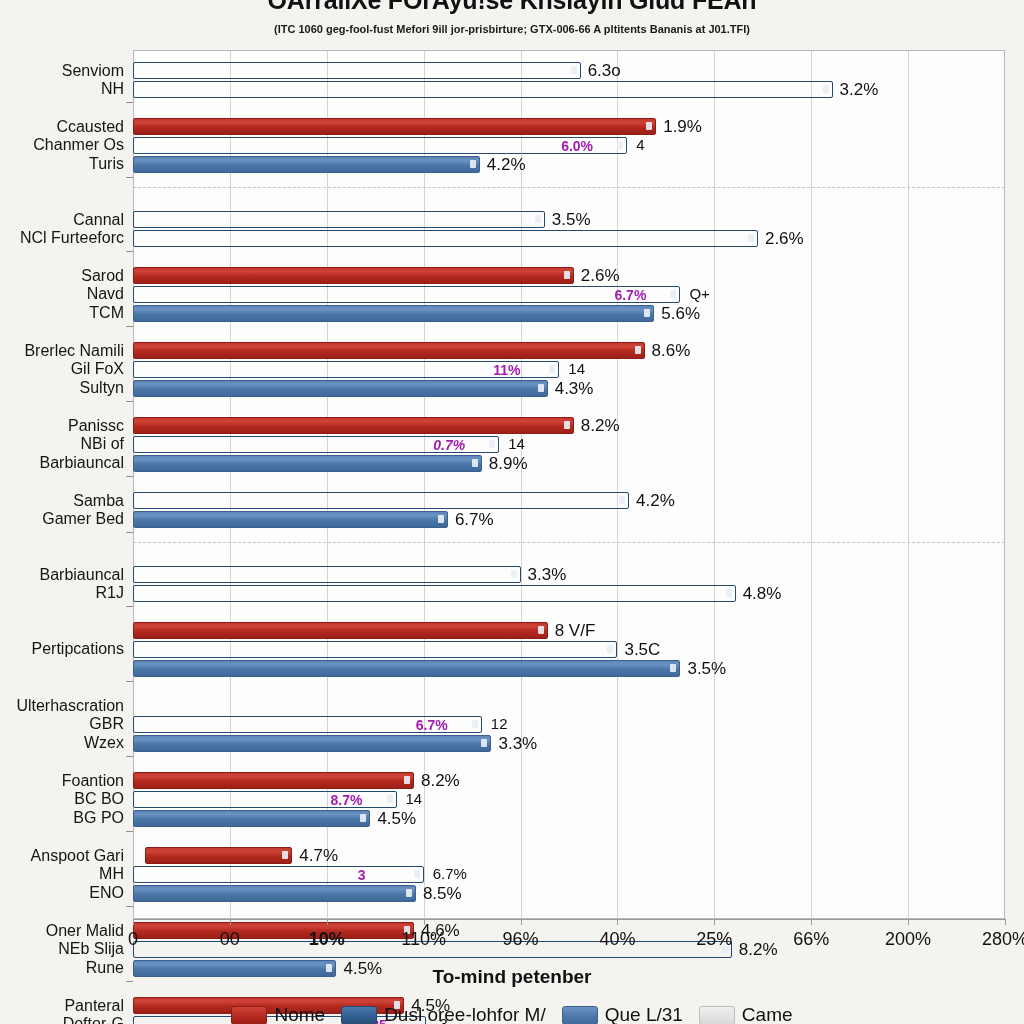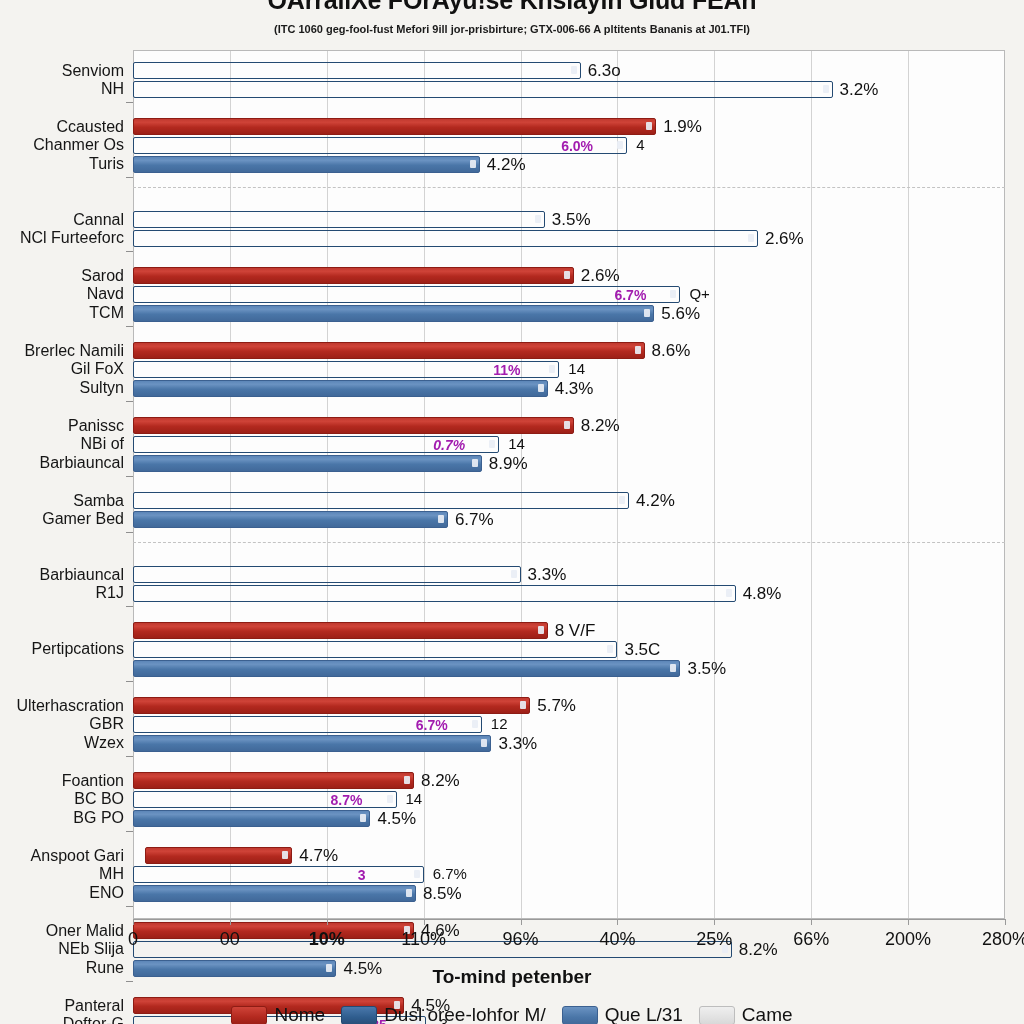--- a/index.html
+++ b/index.html
@@ -432,25 +432,20 @@
     </div>
     <div class="bar-row" style="top: 591px; width: 780px;">
       <div class="bar darkblue" style="width: 484.444px;"></div>
       <div class="bar-cap" style="left: 474.444px;"></div>
       <div class="bar-label" style="left: 491.444px;">3.5C</div>
     </div>
     <div class="bar-row" style="top: 610px; width: 872px;">
       <div class="bar midblue" style="width: 547.422px;"></div>
       <div class="bar-cap" style="left: 537.422px;"></div>
       <div class="bar-label" style="left: 554.422px;">3.5%</div>
-    </div>
-    <div class="bar-row" style="top: 647px; width: 872px;">
-      <div class="bar red" style="width: 397.244px;"></div>
-      <div class="bar-cap" style="left: 387.244px;"></div>
-      <div class="bar-label" style="left: 404.244px;">5.7%</div>
     </div>
     <div class="bar-row" style="top: 666px; width: 872px;">
       <div class="bar darkblue" style="width: 348.8px;"></div>
       <div class="bar-cap" style="left: 338.8px;"></div>
       <div class="bar-label inside" style="left: 282.8px;">6.7%</div>
       <div class="bar-label small" style="left: 357.8px;">12</div>
     </div>
     <div class="bar-row" style="top: 685px; width: 872px;">
       <div class="bar midblue" style="width: 358.489px;"></div>
       <div class="bar-cap" style="left: 348.489px;"></div>

